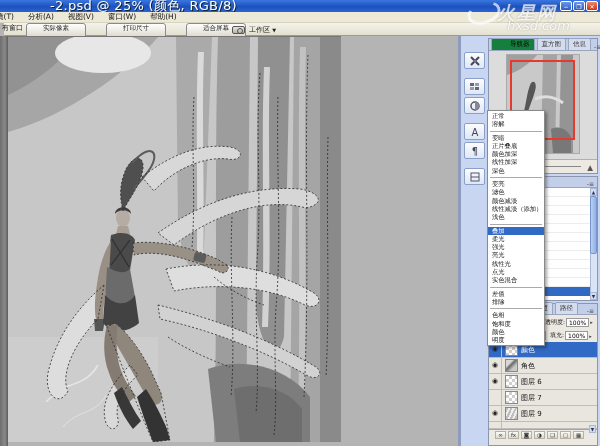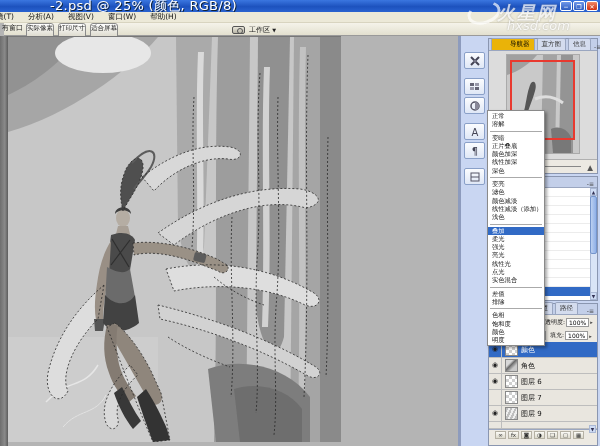--- a/index.html
+++ b/index.html
@@ -25,22 +25,22 @@
     overflow:hidden; }
   .menubar .mitem { font-size:7.5px; color:#111; padding:0 7px; white-space:nowrap; }
   .menubar .mitem.first { margin-left:-4px; padding-left:0; }
 
   
   .optionsbar { position:absolute; left:4px; top:23px; width:600px; height:13px;
     background:linear-gradient(180deg,#f5f3ea,#e3e0cf); border-bottom:1px solid #9a9a9a;
     display:flex; align-items:flex-start; }
   .opt-clip { font-size:7px; color:#222; margin-left:-2px; width:24px; overflow:hidden; white-space:nowrap; }
   .optbtn { font-size:6.5px; color:#222; border:1px solid #8a8a8a; border-radius:3px;
-    background:linear-gradient(180deg,#ffffff,#d9d6c8); padding:0 0; height:16px;
-    line-height:9px; margin-right:4px; white-space:nowrap; }
+    background:linear-gradient(180deg,#ffffff,#d9d6c8); padding:0 16px; height:16px;
+    line-height:9px; margin-right:20px; white-space:nowrap; }
   .workspace { position:absolute; left:228px; top:1px; display:flex; align-items:center; gap:4px; height:11px; }
   .cam-icon { width:13px; height:8px; border:1px solid #555; border-radius:2px;
     background:linear-gradient(180deg,#e8e6da,#b9b6a8); position:relative; }
   .cam-icon:after { content:""; position:absolute; left:4px; top:1px; width:4px; height:4px;
     border:1px solid #555; border-radius:50%; }
   .ws-label { font-size:7px; color:#222; white-space:nowrap; }
 
   
   .watermark { position:absolute; right:3px; top:0px; z-index:60; width:130px; height:30px;
     pointer-events:none; opacity:.8; }
@@ -66,21 +66,21 @@
   .dock-strip { position:absolute; left:6px; top:16px; width:24px; }
   .dock-btn { width:21px; height:17px; margin-bottom:2px; border:1px solid #8aa0c8; border-radius:2px;
     background:linear-gradient(180deg,#fbfcfe,#dfe7f6); display:flex; align-items:center; justify-content:center; }
   .dock-gap { height:7px; }
   .dock-btn svg { display:block; }
 
   .panel { position:absolute; left:30px; width:110px; background:#ece9e2; border:1px solid #8a96b0; }
   .ptabs { display:flex; height:12px; background:#c3cfe9; border-bottom:1px solid #9aa6c0; align-items:flex-end; }
   .ptab { font-size:6.5px; padding:1px 4px 1px; color:#333; border:1px solid #9aa6c0; border-bottom:none;
     background:#d4dcee; margin-left:2px; border-radius:2px 2px 0 0; white-space:nowrap; }
-  .ptab.active { background:#eab308; color:#000;padding-left:18px; }
+  .ptab.active { background:#15803d; color:#000;padding-left:18px; }
   .pmenu { margin-left:auto; font-size:6px; color:#444; padding:0 3px; }
 
   
   .nav-body { position:relative; height:108px; background:#dcdcdc; }
   .nav-thumb { position:absolute; left:17px; top:3px; width:74px; height:100px; background:#c9c9c9;
     border:1px solid #aaa; }
   .nav-view { position:absolute; left:3px; top:5px; width:65px; height:80px; border:2px solid #e8392f; }
   .nav-slider { position:relative; height:12px; border-top:1px solid #b0b0b0; background:#ece9e2; }
   .nav-zoom-small, .nav-zoom-big { position:absolute; top:3px; font-size:6px; color:#555; }
   .nav-zoom-small { left:4px; } .nav-zoom-big { right:4px; font-size:7.5px; }

